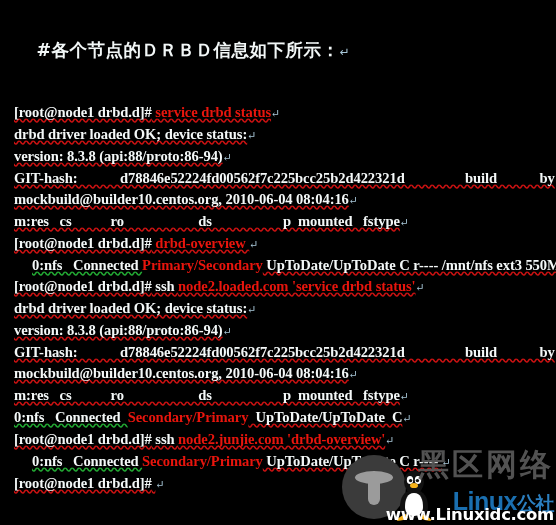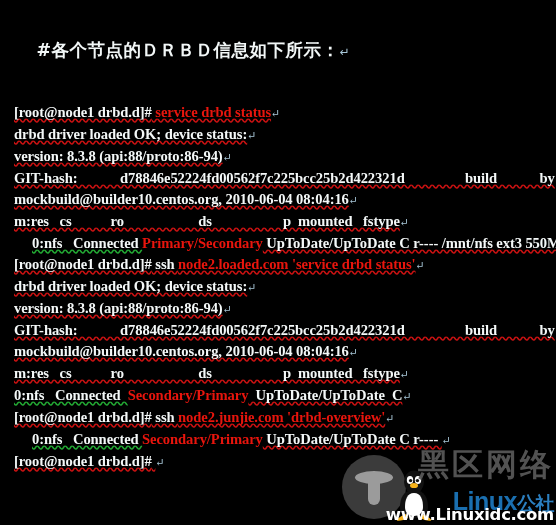--- a/index.html
+++ b/index.html
@@ -136,20 +136,21 @@
     <span>#各个节点的ＤＲＢＤ信息如下所示：</span><span class="pilcrow">↵</span>
   </div>
 
   <div id="lines">
       <div class="line"><span class="w sq-r">[root@node1 drbd.d]#</span><span class="r sq-r"> service drbd status</span><span class="cr">↵</span></div>
       <div class="line"><span class="w sq-r">drbd driver loaded OK; device status:</span><span class="cr">↵</span></div>
       <div class="line"><span class="w sq-r">version: 8.3.8 (api:88/proto:86-94)</span><span class="cr">↵</span></div>
       <div class="line"><span class="w sq-r">GIT-hash:            d78846e52224fd00562f7c225bcc25b2d422321d                 build            by</span></div>
       <div class="line"><span class="w sq-r">mockbuild@builder10.centos.org, 2010-06-04 08:04:16</span><span class="cr">↵</span></div>
       <div class="line"><span class="w sq-r">m:res   cs           ro                     ds                    p  mounted   fstype</span><span class="cr">↵</span></div>
+      <div class="line"><span class="w sq-r">[root@node1 drbd.d]#</span><span class="r sq-r"> drbd-overview </span><span class="cr">↵</span></div>
       <div class="line indent"><span class="w sq-g">0:nfs   Connected </span><span class="r">Primary/Secondary</span><span class="w sq-r"> UpToDate/UpToDate C r---- /mnt/nfs ext3 550M</span></div>
       <div class="line"><span class="w sq-r">[root@node1 drbd.d]#</span><span class="w sq-r"> ssh </span><span class="r sq-r">node2.loaded.com 'service drbd status'</span><span class="cr">↵</span></div>
       <div class="line"><span class="w sq-r">drbd driver loaded OK; device status:</span><span class="cr">↵</span></div>
       <div class="line"><span class="w sq-r">version: 8.3.8 (api:88/proto:86-94)</span><span class="cr">↵</span></div>
       <div class="line"><span class="w sq-r">GIT-hash:            d78846e52224fd00562f7c225bcc25b2d422321d                 build            by</span></div>
       <div class="line"><span class="w sq-r">mockbuild@builder10.centos.org, 2010-06-04 08:04:16</span><span class="cr">↵</span></div>
       <div class="line"><span class="w sq-r">m:res   cs           ro                     ds                    p  mounted   fstype</span><span class="cr">↵</span></div>
       <div class="line"><span class="w sq-g">0:nfs   Connected  </span><span class="r">Secondary/Primary</span><span class="w sq-r">  UpToDate/UpToDate  C</span><span class="cr">↵</span></div>
       <div class="line"><span class="w sq-r">[root@node1 drbd.d]#</span><span class="w sq-r"> ssh </span><span class="r sq-r">node2.junjie.com 'drbd-overview'</span><span class="cr">↵</span></div>
       <div class="line indent"><span class="w sq-g">0:nfs   Connected </span><span class="r">Secondary/Primary</span><span class="w sq-r"> UpToDate/UpToDate C r---- </span><span class="cr">↵</span></div>

